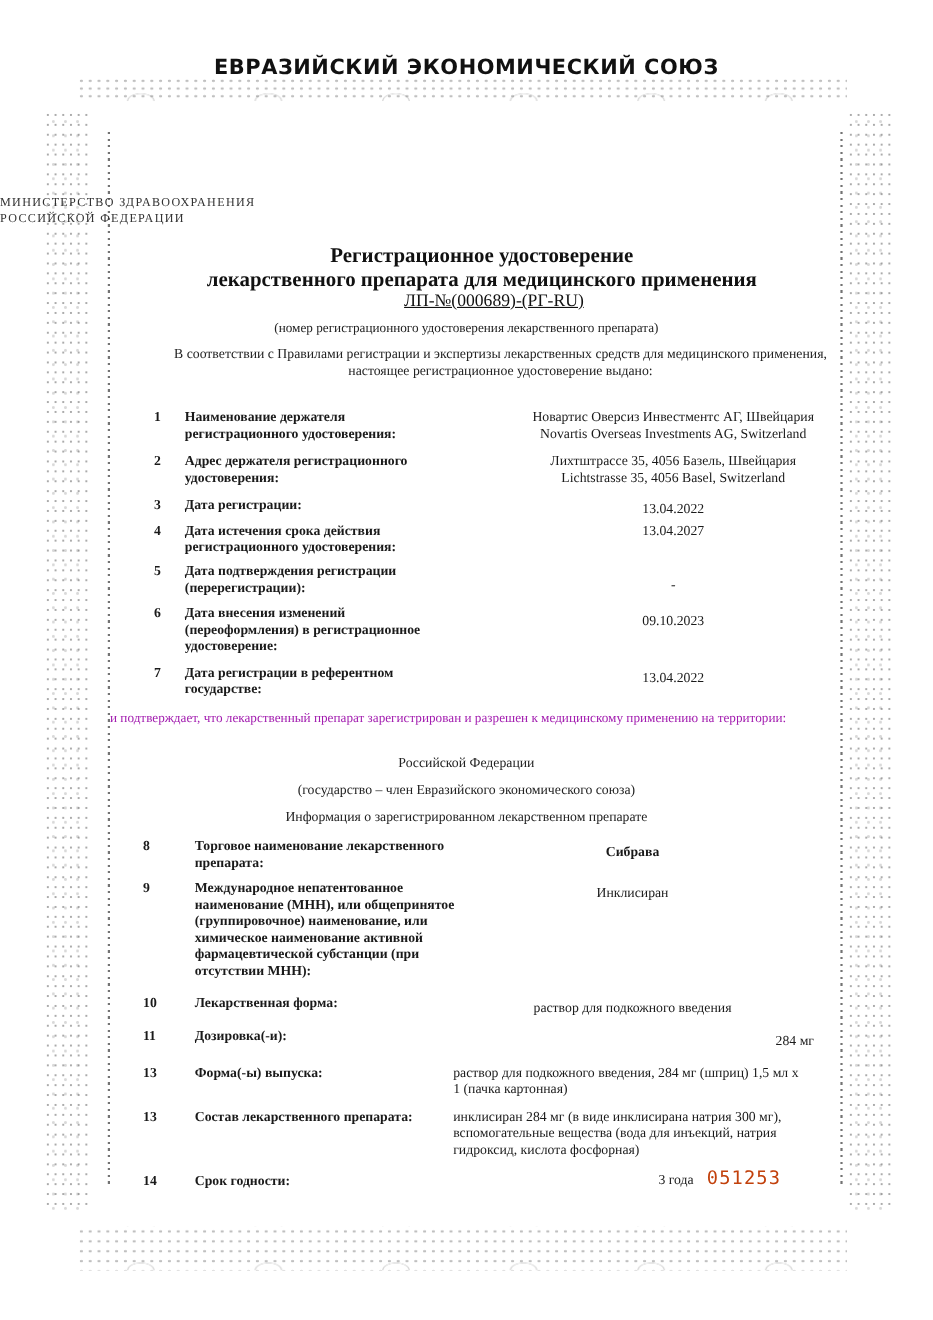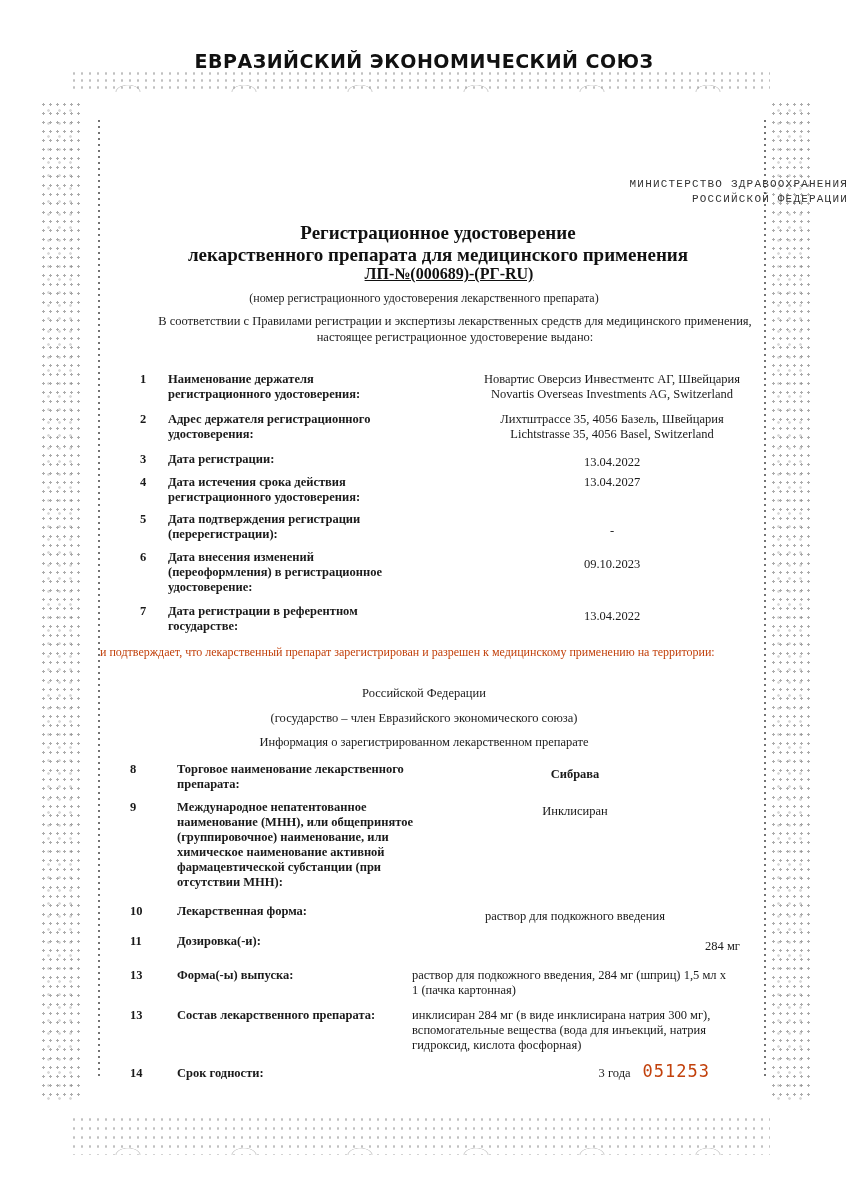--- a/index.html
+++ b/index.html
@@ -35,31 +35,31 @@
     .border-top-orn { top: 70px; }
     .border-bottom-orn { top: 1115px; height: 40px; background-size: 8px 9px, 116px 40px; }
 
     .header-title {
       position: absolute; top: 50px; left: 0; width: 848px; text-align: center;
       font-family: "DejaVu Sans", sans-serif; font-weight: bold; font-size: 19px;
       letter-spacing: 0.5px; color: #111;
     }
 
     .ministry {
-      position: absolute; top: 177px; left: 0; width: 848px; text-align: right;
-      font-size: 11px; letter-spacing: 1.2px; line-height: 15px; color: #333; font-family: Liberation Mono, monospace;
+      position: absolute; top: 177px; left: 0; width: 848px; text-align: left;
+      font-size: 11px; letter-spacing: 1.2px; line-height: 15px; color: #333;
     }
 
     .doc-title {
       position: absolute; top: 222px; left: 14px; width: 848px; text-align: center;
       font-weight: bold; font-size: 19px; line-height: 22px; color: #111;
     }
     .doc-number {
       position: absolute; top: 265px; left: 0; width: 848px; text-align: center;
-      font-weight: bold; font-size: 16px; text-decoration: underline; color: #111;
+      font-weight: normal; font-size: 16px; text-decoration: underline; color: #111;
     }
     .doc-number span { margin-left: 50px; }
     .number-caption {
       position: absolute; top: 291px; left: 0; width: 848px; text-align: center;
       font-size: 12px; color: #222;
     }
     .intro {
       position: absolute; top: 313px; left: 150px; width: 610px; text-align: center;
       font-size: 12.5px; line-height: 16px; color: #222;
     }
@@ -70,21 +70,21 @@
     .row .value { position: absolute; left: 322px; top: 0; width: 300px; text-align: center; font-size: 12.5px; line-height: 15px; }
 
     .rowb { position: absolute; left: 130px; width: 650px; }
     .rowb .num { position: absolute; left: 0; top: 0; width: 24px; font-weight: bold; font-size: 12.5px; }
     .rowb .label { position: absolute; left: 32px; top: 0; width: 260px; font-weight: bold; font-size: 12.5px; line-height: 15px; margin-left: 15px; }
     .rowb .value { position: absolute; left: 280px; top: 0; width: 330px; text-align: center; font-size: 12.5px; line-height: 15px; }
     .rowb .value.left { text-align: left; left: 282px; width: 320px; }
 
     .confirm {
       position: absolute; top: 645px; left: 100px; width: 670px;
-      font-size: 12px; line-height: 15px; color: #c2410c;
+      font-size: 12px; line-height: 15px; color: #a21caf;
     }
     .center-line {
       position: absolute; left: 0; width: 848px; text-align: center; font-size: 12.5px; color: #222;
     }
     .serial {
       font-family: "DejaVu Sans Mono", monospace; font-size: 17px; letter-spacing: 1px; margin-left: 12px; color: #c2410c;
     }
   </style>
 </head>
 <body>

